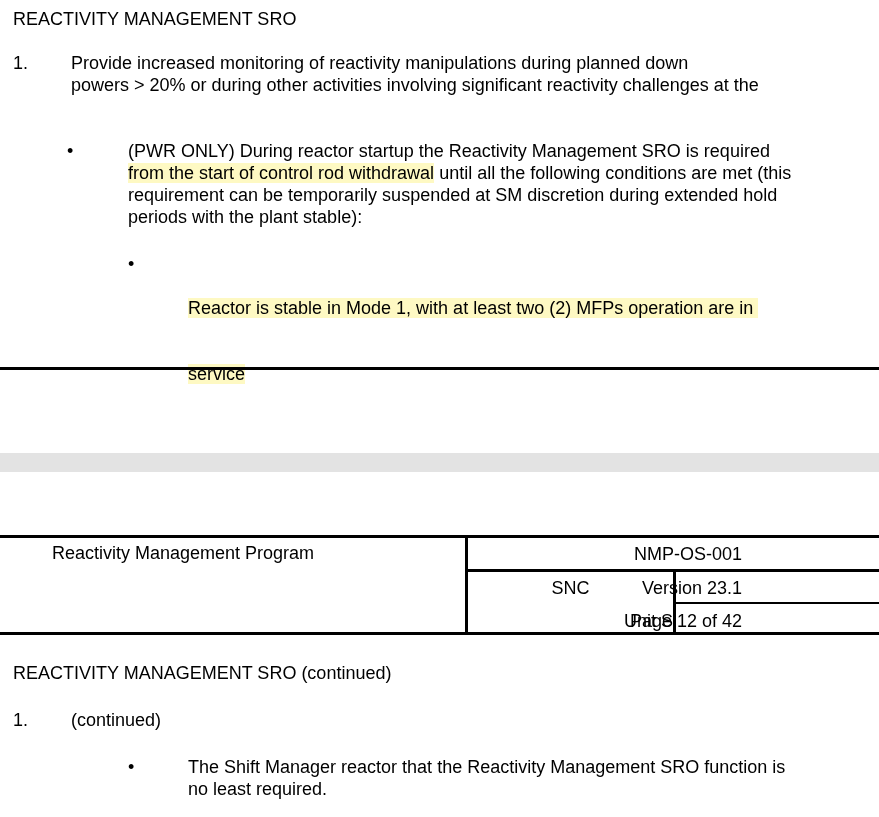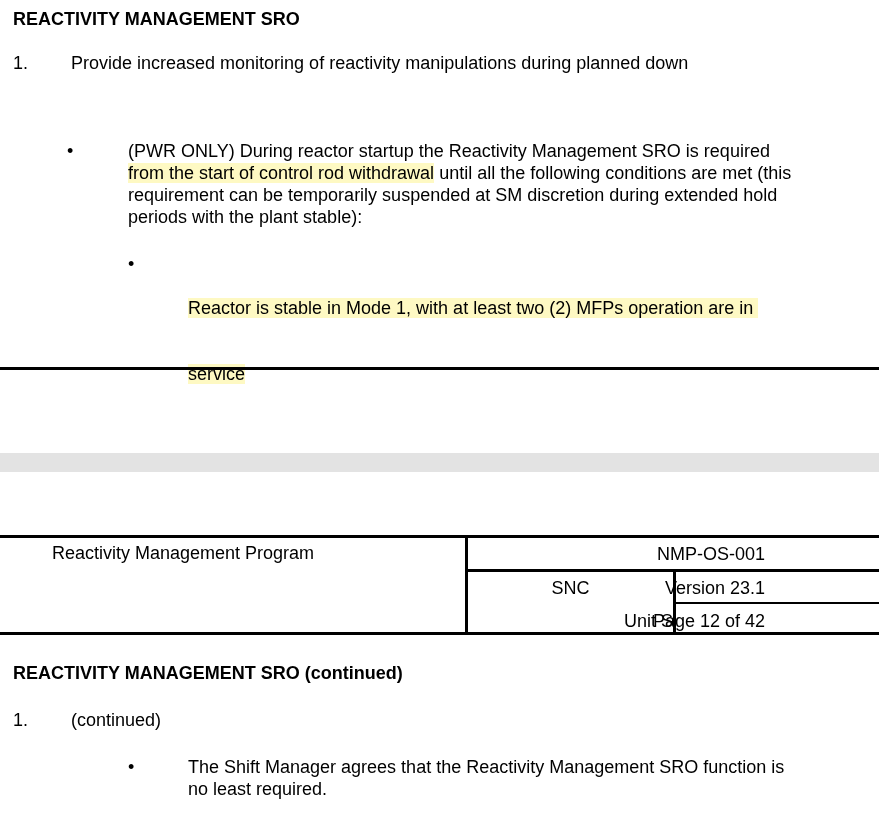--- a/index.html
+++ b/index.html
@@ -11,21 +11,21 @@
       width: 879px;
       height: 817px;
       position: relative;
       overflow: hidden;
       font-family: "Liberation Sans", sans-serif;
       color: #000;
       font-size: 18px;
     }
     .abs { position: absolute; }
     .heading {
-      font-weight: bold;
+      font-weight: normal;
       font-size: 18px;
       line-height: 22px;
       white-space: nowrap;
     }
     .text {
       font-size: 18px;
       line-height: 22px;
     }
     .num { white-space: nowrap; }
     .bullet {
@@ -37,38 +37,39 @@
 
     .rule-thick {
       left: 0; width: 879px; height: 3px; background: #000;
     }
     .page-gap {
       left: 0; width: 879px; height: 19px; background: #e3e3e3;
     }
 
     
     .hdr-table {
-      left: 0; top: 535px; width: 749px; height: 101px; padding-left: 23px;
+      left: 0; top: 535px; width: 749px; height: 101px;
     }
     .hdr-line { position: absolute; background: #000; }
     .hdr-cell {
       position: absolute;
       font-size: 18px;
       line-height: 22px;
       white-space: nowrap;
     }
   </style>
 </head>
 <body>
 
 <div class="abs heading" style="left:13px; top:8px;">REACTIVITY MANAGEMENT SRO</div>
 
 <div class="abs text num" style="left:13px; top:52px;">1.</div>
 <div class="abs text" style="left:71px; top:52px; white-space:nowrap;">
   <div><b>Provide</b><span> increased monitoring of reactivity manipulations during planned down</span></div>
+  <div>powers &gt; 20% or during other activities involving significant reactivity challenges at the</div>
 </div>
 
 <div class="abs bullet" style="left:67px; top:140px;">•</div>
 <div class="abs text" style="left:128px; top:140px; white-space:nowrap;">
   <div><b>(PWR ONLY)</b><span> During reactor startup the Reactivity Management SRO is required</span></div>
   <div><span class="hl">from the start of control rod withdrawal</span><span> until all the following conditions are met (this</span></div>
   <div>requirement can be temporarily suspended at SM discretion during extended hold</div>
   <div>periods with the plant stable):</div>
 </div>
 
@@ -99,15 +100,15 @@
   <div class="hdr-cell" style="right:7px; top:75px; text-align:right;">Page 12 of 42</div>
 </div>
 
 <div class="abs heading" style="left:13px; top:662px;">REACTIVITY MANAGEMENT SRO (continued)</div>
 
 <div class="abs text num" style="left:13px; top:709px;">1.</div>
 <div class="abs text" style="left:71px; top:709px; white-space:nowrap;">(continued)</div>
 
 <div class="abs bullet" style="left:128px; top:756px;">•</div>
 <div class="abs text" style="left:188px; top:756px; white-space:nowrap;">
-  <div>The Shift Manager agrees that the Reactivity Management SRO function is</div>
+  <div>The Shift Manager reactor that the Reactivity Management SRO function is</div>
   <div>no least required.</div>
 </div>
 
 </body></html>

